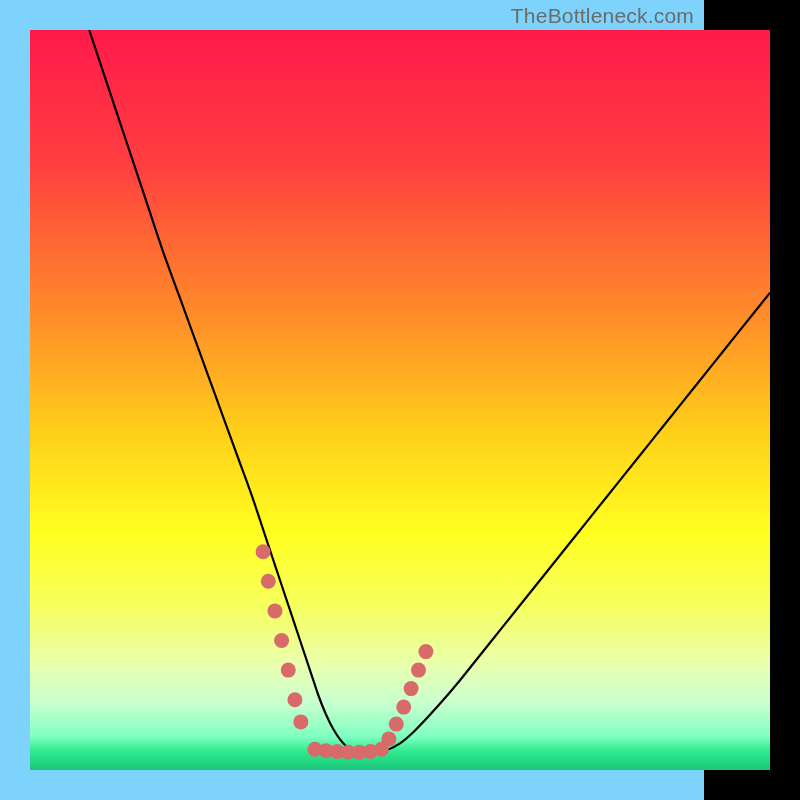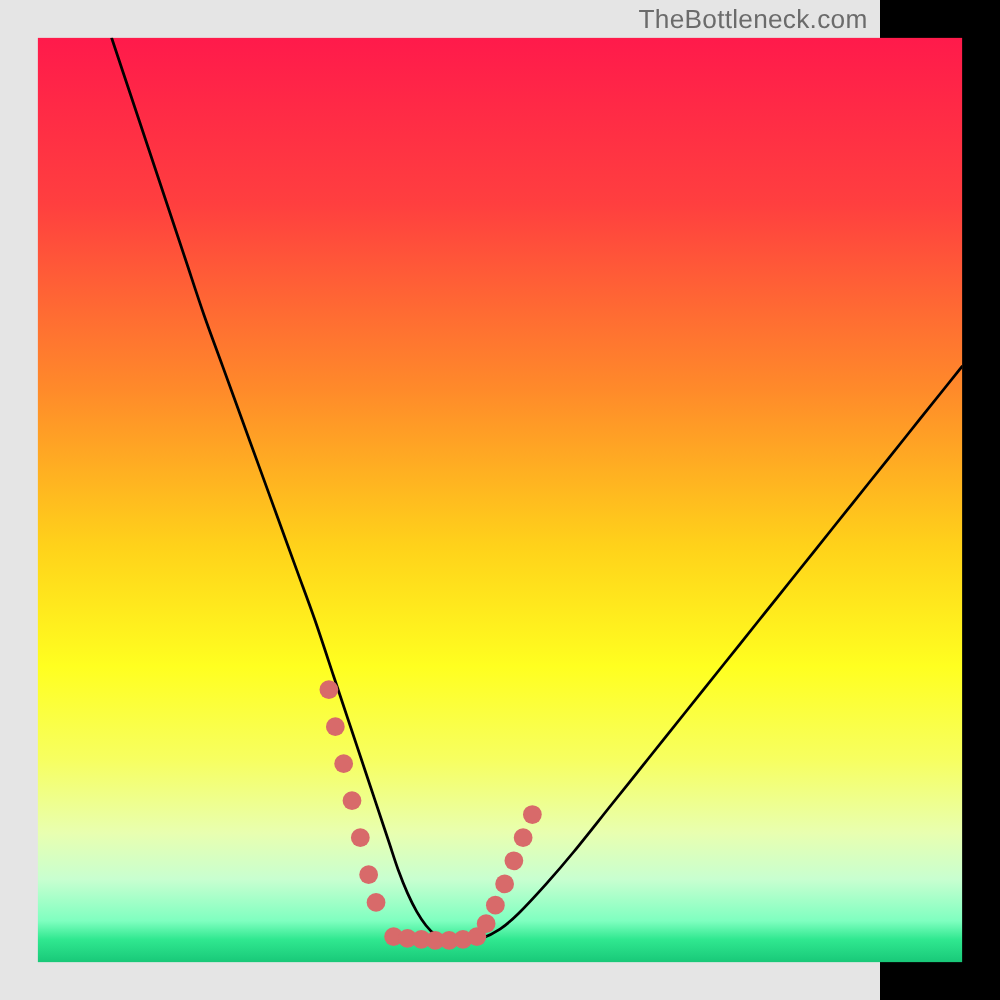--- a/index.html
+++ b/index.html
@@ -10,21 +10,21 @@
     background: #000;
     overflow: hidden;
     font-family: Arial, Helvetica, sans-serif;
   }
   .frame {
     position: absolute;
     left: 0;
     top: 0;
     width: 704px;
     height: 800px;
-    background: #e5e5e5;
+    background: #7dd3fc;
   }
   .plot {
     position: absolute;
     left: 30px;
     top: 30px;
     width: 740px;
     height: 740px;
     overflow: hidden;
   }
   .gradient {

